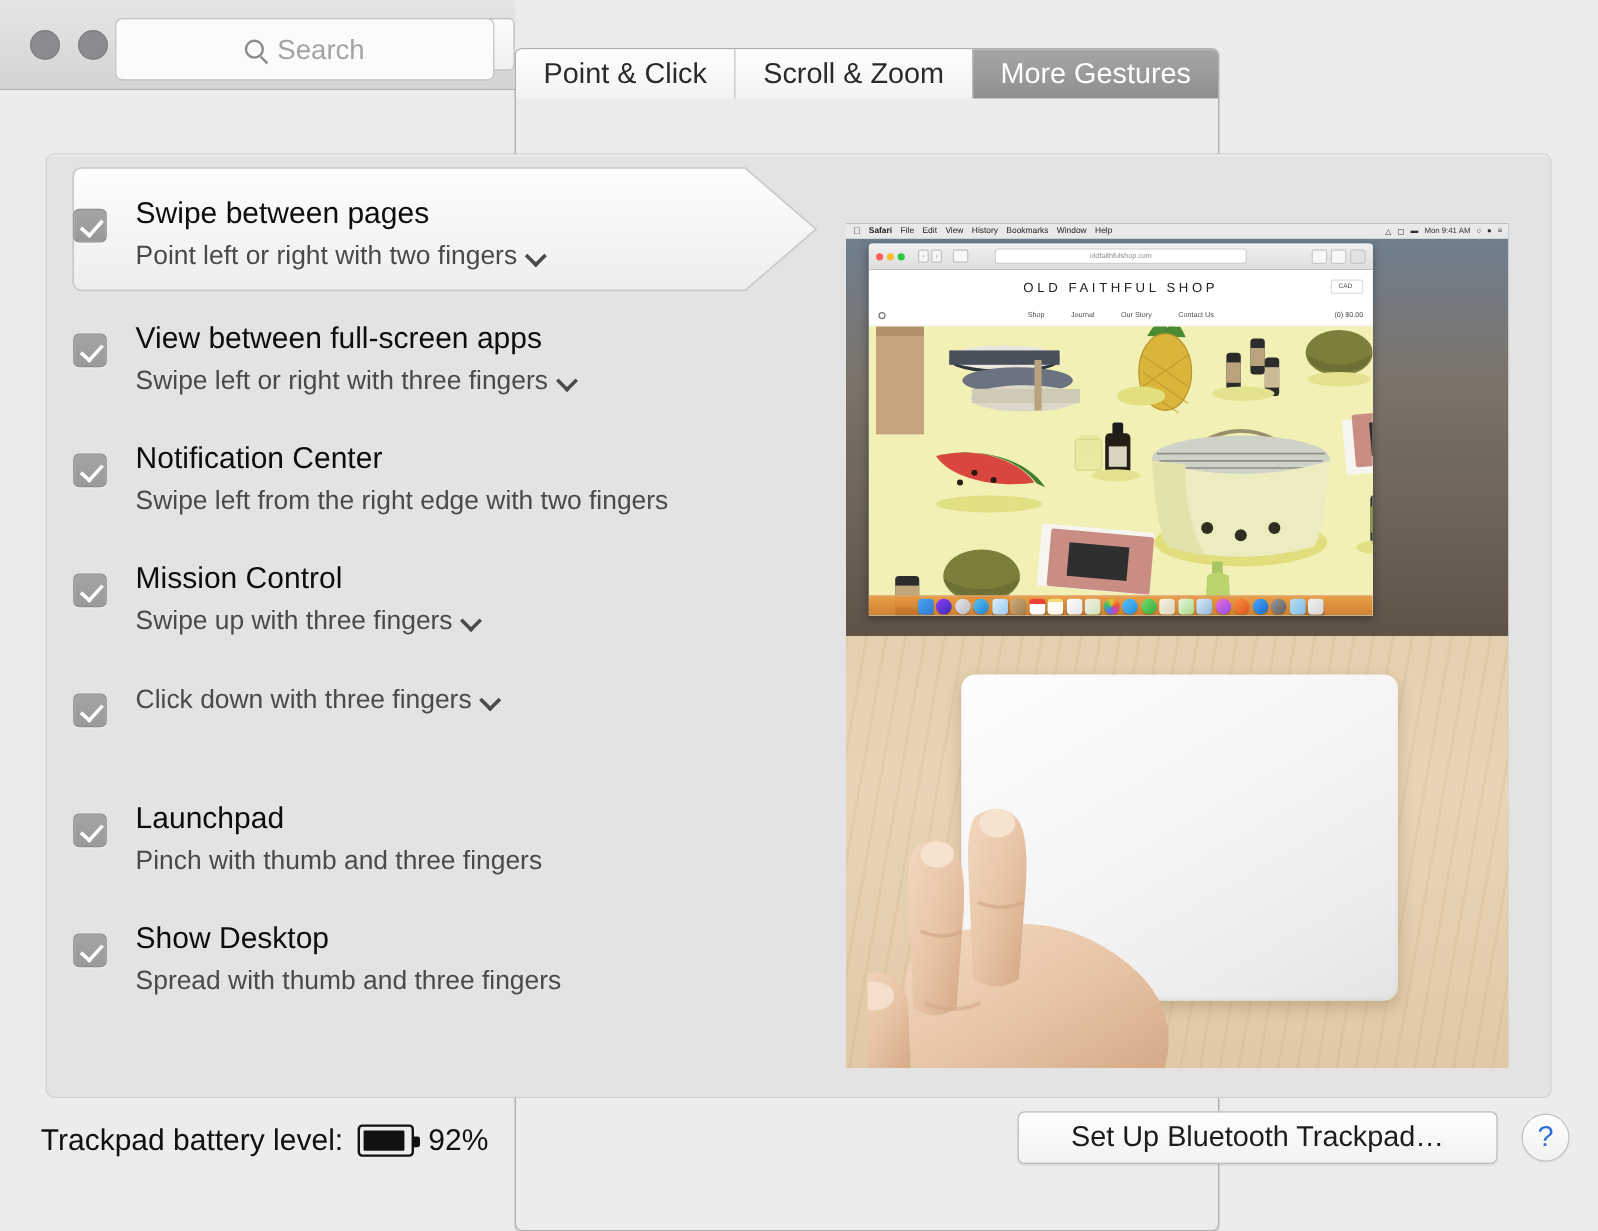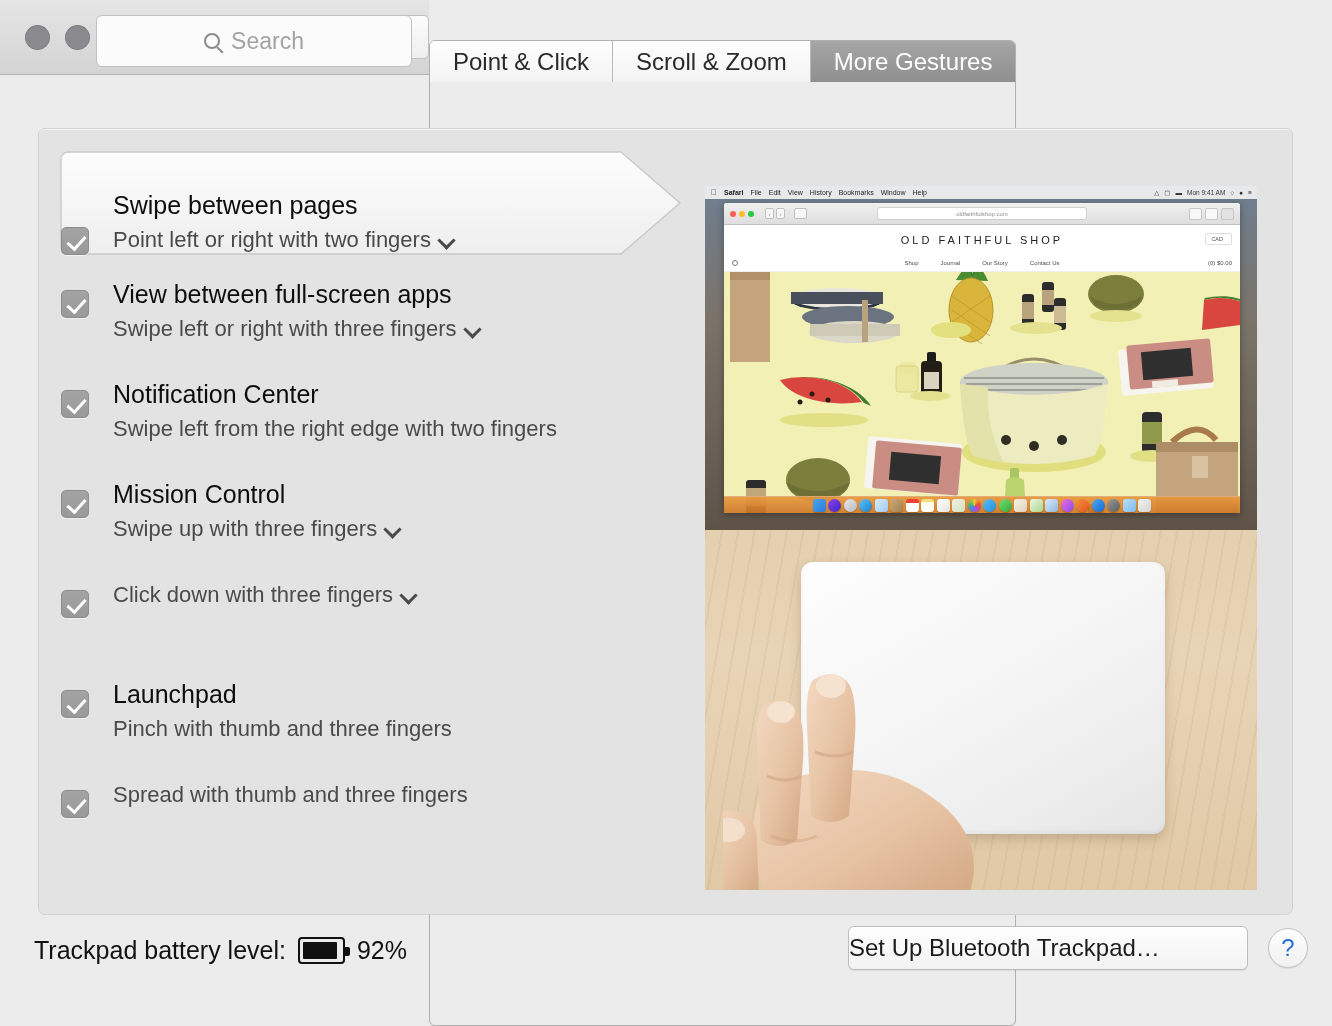--- a/index.html
+++ b/index.html
@@ -201,21 +201,21 @@
   .dk-menubar .mb-left .apple { font-size: 8px; }
   .dk-menubar .mb-left .bold { font-weight: bold; }
   .dk-menubar .mb-right {
     position: absolute; right: 5px; top: 0; height: 13px;
     display: flex; align-items: center; gap: 5px; font-size: 6.5px;
   }
   .mbi { display: inline-block; color: #333; }
 
   .safari-win {
     position: absolute; left: 19px; top: 17px;
-    width: 516px; height: 310px;
+    width: 420px; height: 310px;
     background: #fff;
     box-shadow: 0 2px 7px rgba(0,0,0,.35);
     overflow: hidden;
     border-radius: 3px 3px 0 0;
   }
   .sf-toolbar {
     height: 22px; background: linear-gradient(to bottom,#f0f0f0,#dedede);
     border-bottom: 1px solid #c2c2c2;
     display: flex; align-items: center; padding: 0 6px; gap: 5px;
     position: relative;
@@ -326,21 +326,21 @@
     content: ""; position: absolute; right: -7px; top: 8px;
     width: 5px; height: 9px; background: #111; border-radius: 0 2px 2px 0;
   }
   .bat i { display: block; height: 100%; background: #111; border-radius: 1px; }
 
   .setup-btn {
     position: absolute; right: 84px; top: 10px;
     width: 400px; height: 44px;
     background: linear-gradient(to bottom,#fefefe,#f2f2f2);
     border: 1px solid #bdbdbd; border-radius: 6px;
-    display: flex; align-items: center; justify-content: flex-start;
+    display: flex; align-items: center; justify-content: center;
     font-size: 24px; color: #1c1c1c;
     box-shadow: 0 1px 1px rgba(0,0,0,.07);
   }
   .help-btn {
     position: absolute; right: 24px; top: 12px;
     width: 40px; height: 40px; border-radius: 50%;
     background: linear-gradient(to bottom,#fefefe,#f1f1f1);
     border: 1px solid #c0c0c0;
     display: flex; align-items: center; justify-content: center;
     font-size: 24px; color: #2b6fd6;
@@ -406,21 +406,21 @@
       <div class="tab active">
         <span>More Gestures</span>
       </div>
     </div>
   </div>
 
   <div class="panel">
 
     <div class="gestures">
 
-      <div class="g-item selected" style="margin-top:22px;align-items:flex-end;">
+      <div class="g-item selected" style="margin-top:10px;">
         <div class="callout">
           <svg width="638" height="104" viewBox="0 0 638 104" xmlns="http://www.w3.org/2000/svg">
             <defs>
               <linearGradient id="cg" x1="0" y1="0" x2="0" y2="1">
                 <stop offset="0%" stop-color="#fdfdfd"></stop>
                 <stop offset="100%" stop-color="#eeeeee"></stop>
               </linearGradient>
             </defs>
             <path d="M8,1 H561 L620,52 L561,103 H8 A7,7 0 0 1 1,96 V8 A7,7 0 0 1 8,1 Z" fill="url(#cg)" stroke="#c9c9c9" stroke-width="1.4"></path>
           </svg>
@@ -497,20 +497,21 @@
             <span>Pinch with thumb and three fingers</span>
           </div>
         </div>
       </div>
 
       <div class="g-item">
         <div class="cb-wrap">
           <div class="checkbox"></div>
         </div>
         <div class="g-texts">
+          <div class="g-title">Show Desktop</div>
           <div class="g-sub">
             <span>Spread with thumb and three fingers</span>
           </div>
         </div>
       </div>
 
     </div>
 
     <div class="preview">
 

